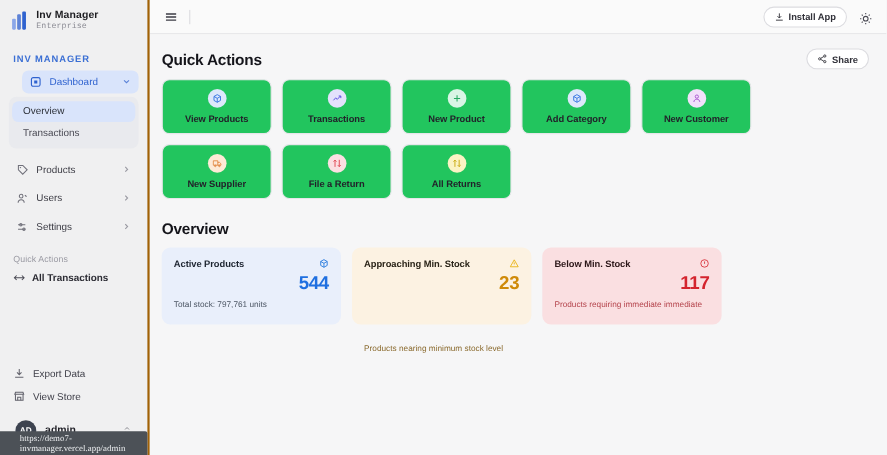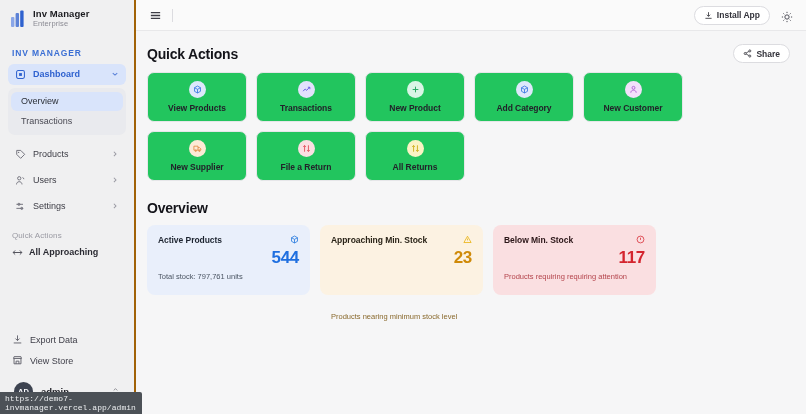--- a/index.html
+++ b/index.html
@@ -21,38 +21,38 @@
     display: flex; flex-direction: column;
     position: relative;
   }
   .brand {
     display: flex; align-items: center; gap: 7px;
     padding: 9px 8px 9px 10px;
   }
   .brand-logo { width: 16px; height: 18px; flex: 0 0 auto; }
   .brand-text { display: flex; flex-direction: column; line-height: 1.15; }
   .brand-name { font-size: 9.5px; font-weight: 700; color: #1c1c20; letter-spacing: .1px; }
-  .brand-sub { font-size: 7.5px; color: #8b8b94; letter-spacing: .1px; }
+  .brand-sub { font-size: 7.5px; color: #8b8b94; letter-spacing: .1px; font-family: Liberation Mono, monospace; }
 
   .section-title {
     font-size: 8.5px; font-weight: 700; color: #3b6fd4;
     letter-spacing: .85px; padding: 10px 12px 6px 12px;
   }
 
   .nav { padding: 0 8px; }
   .nav-group { margin-bottom: 2px; }
   .nav-item {
     display: flex; align-items: center; gap: 7px;
     height: 21px; padding: 0 7px;
     border-radius: 6px; cursor: pointer;
     font-size: 9px; color: #3c3c45;
   }
   .nav-item .chev { margin-left: auto; color: #9a9aa3; display: flex; }
   .nav-item .ico { display: flex; width: 11px; height: 11px; color: #70707a; }
-  .nav-item.active { background: #d9e4fb; color: #2f62cf; font-weight: 700; }
+  .nav-item.active { background: #d9e4fb; color: #2f62cf; font-weight: 400; margin-left: 12px; }
   .nav-item.active .ico { color: #2f62cf; }
   .nav-item.active .chev { color: #5b82d8; }
 
   .subnav { background: #e9eaee; border-radius: 7px; margin-top: 3px; padding: 3px; }
   .sub-item {
     display: flex; align-items: center;
     height: 19px; padding: 0 10px; margin: 1px 0;
     border-radius: 6px; font-size: 9px; color: #4a4a54; cursor: pointer;
   }
   .sub-item.active { background: #d9e4fb; color: #2c3038; font-weight: 500; }
@@ -148,24 +148,24 @@
   .card-red { background: #fadfe1; }
   .card-red .ov-label { color: #2b1618; }
   .card-red .ov-value { color: #d4242e; }
   .card-red .ov-sub { color: #b4444c; }
   .card-red .ov-icon { color: #d9333c; }
 
   
   .statusbar {
     position: absolute; left: 0; bottom: 0;
     background: #4c5157; color: #eceef0;
-    font-size: 8px; padding: 2px 6px 2px 5px;
+    font-size: 8px; padding: 2px 6px 2px 18px;
     border-top-right-radius: 2px;
     letter-spacing: .05px; z-index: 20;
-    font-family: Liberation Mono, monospace;
+    font-family: Liberation Serif, serif;
   }
 </style>
 </head>
 <body>
 
 <div class="app">
 
   <aside class="sidebar">
 
     <div class="brand">
@@ -257,21 +257,21 @@
       </div>
     </nav>
 
     <div class="quick-label">Quick Actions</div>
     <div class="quick-item">
       <span class="ico">
         <svg width="11" height="11" viewBox="0 0 14 14" fill="none" stroke="currentColor" stroke-width="1.2">
           <path d="M1.5 7h11M4 4.4L1.4 7 4 9.6M10 4.4L12.6 7 10 9.6"></path>
         </svg>
       </span>
-      <span>All Approaching</span>
+      <span>All Transactions</span>
     </div>
 
     <div class="sidebar-bottom">
       <div class="bottom-item">
         <span class="ico">
           <svg width="11" height="11" viewBox="0 0 14 14" fill="none" stroke="currentColor" stroke-width="1.2">
             <path d="M7 1.8v6.4M4.4 5.8L7 8.4l2.6-2.6M2.2 11.4h9.6"></path>
           </svg>
         </span>
         <span>Export Data</span>
@@ -466,19 +466,19 @@
           <div class="ov-top">
             <span class="ov-label">Below Min. Stock</span>
             <span class="ov-icon">
               <svg width="9" height="9" viewBox="0 0 14 14" fill="none" stroke="currentColor" stroke-width="1.25">
                 <circle cx="7" cy="7" r="5.3"></circle>
                   <path d="M7 4.2v3.4M7 9.7v.1"></path>
               </svg>
             </span>
           </div>
           <div class="ov-value">117</div>
-          <div class="ov-sub">Products requiring requiring attention</div>
+          <div class="ov-sub">Products requiring immediate immediate</div>
         </div>
 
       </div>
     </div>
   </section>
 </div>
 
 </body></html>

